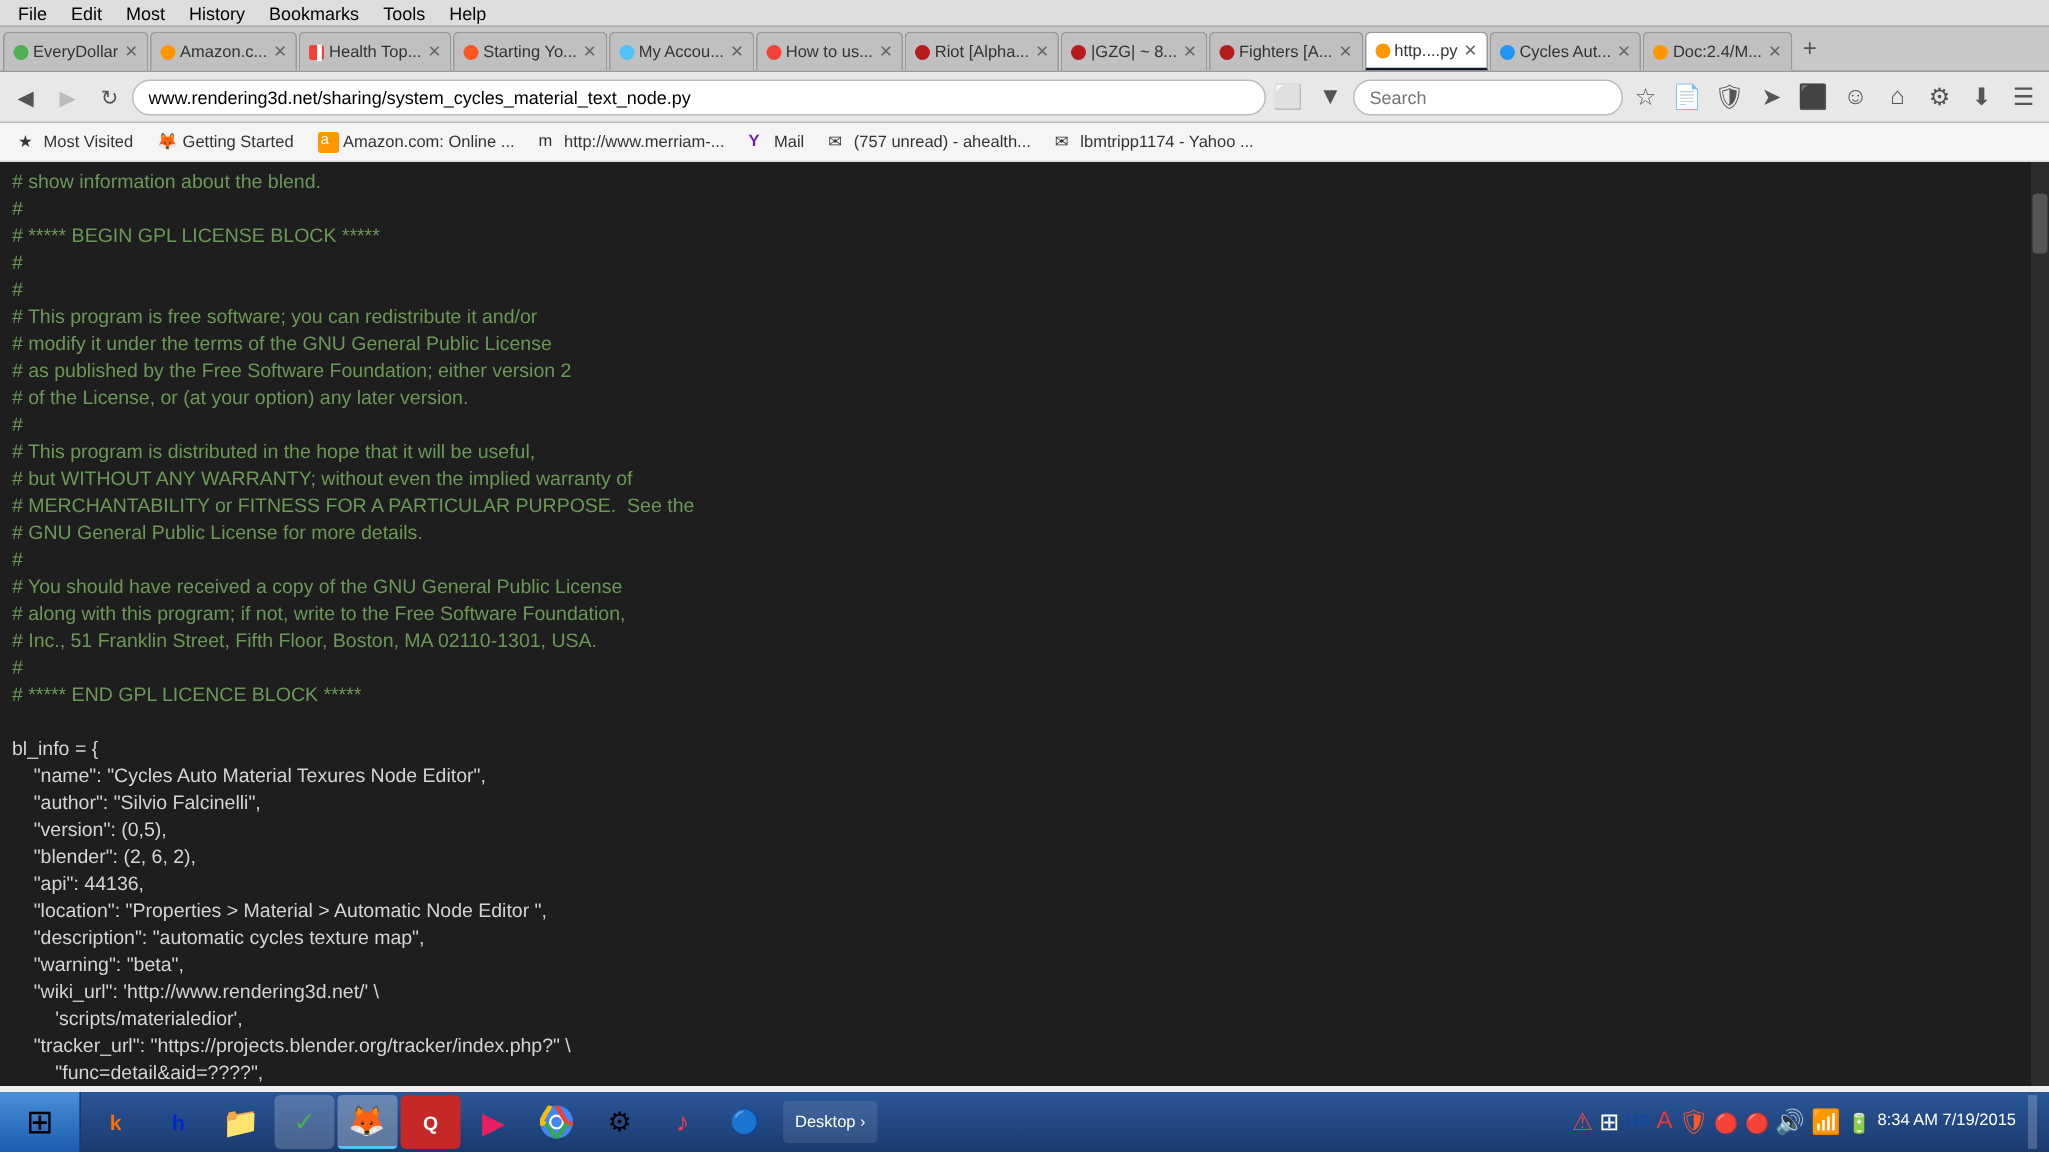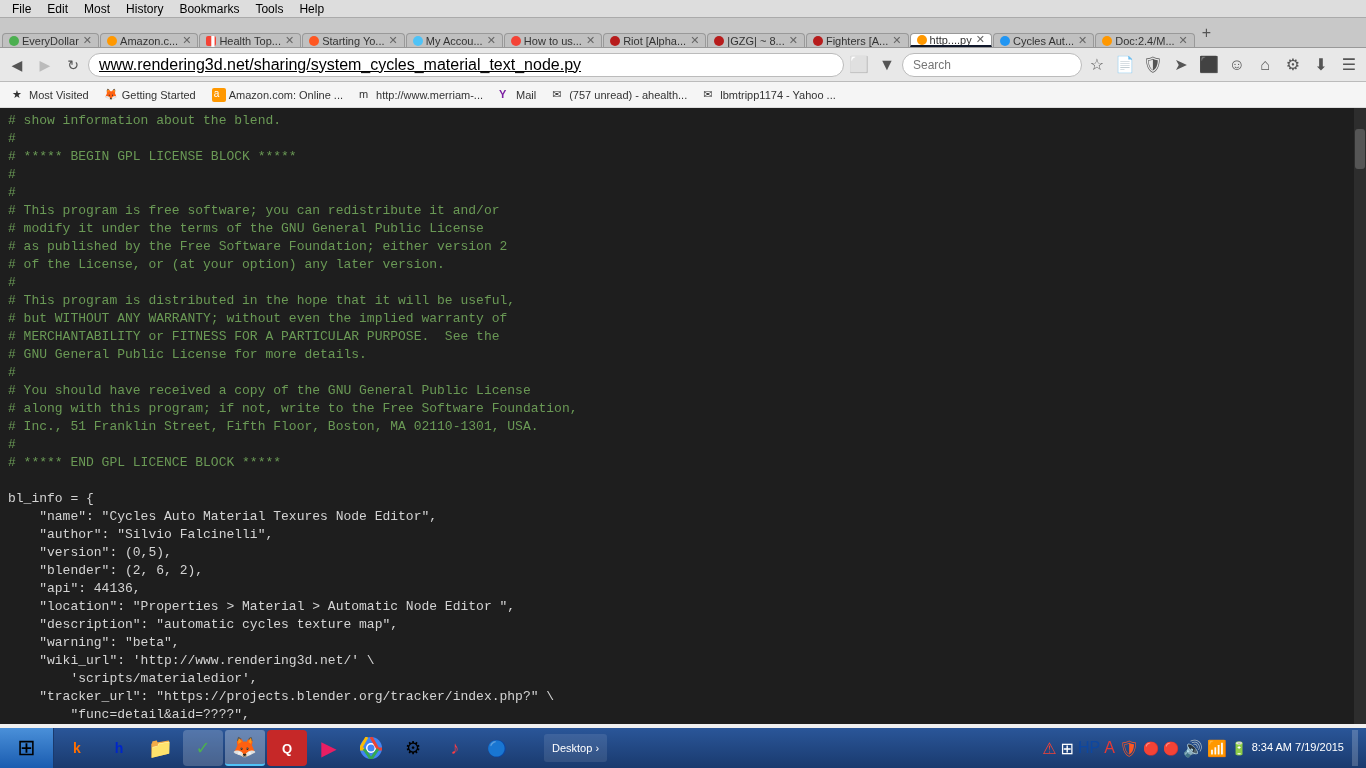--- a/index.html
+++ b/index.html
@@ -26,21 +26,21 @@
       background: #c8c8c8;
       height: 30px;
       display: flex;
       align-items: flex-end;
       padding: 0 2px;
       border-bottom: 1px solid #999;
     }
     .tab {
       display: flex;
       align-items: center;
-      height: 14px;
+      height: 26px;
       padding: 0 6px;
       font-size: 11px;
       border: 1px solid #999;
       border-bottom: none;
       border-radius: 4px 4px 0 0;
       cursor: pointer;
       max-width: 120px;
       min-width: 60px;
       background: #c0c0c0;
       color: #333;
@@ -94,24 +94,23 @@
       border: none;
       background: none;
     }
     .nav-btn:disabled { color: #bbb; cursor: default; }
     #url-bar {
       flex: 1;
       height: 24px;
       border: 1px solid #bbb;
       border-radius: 12px;
       padding: 0 10px;
-      font-size: 16px;
+      font-size: 12px;
       background: #fff;
       outline: none;
-      text-decoration: underline;
     }
     #search-bar {
       width: 180px;
       height: 24px;
       border: 1px solid #bbb;
       border-radius: 12px;
       padding: 0 10px;
       font-size: 12px;
       background: #fff;
       outline: none;
@@ -153,21 +152,21 @@
       height: 14px;
       margin-right: 3px;
       font-size: 11px;
     }
 
     
     #content {
       background: #1e1e1e;
       height: calc(768px - 22px - 30px - 34px - 26px - 40px);
       overflow: hidden;
-      font-family: Liberation Mono, monospace;
+      font-family: Liberation Sans, sans-serif;
       font-size: 13px;
       color: #d4d4d4;
       padding: 4px 0;
       position: relative;
     }
     .code-line {
       display: flex;
       min-height: 18px;
       line-height: 18px;
       padding: 0 8px;
@@ -465,27 +464,27 @@
       </svg>
     </div>
 
     <div class="taskbar-app" style="font-size:18px;">⚙</div>
 
     <div class="taskbar-app" style="color:#fc3c44;font-size:18px;">♪</div>
 
     <div class="taskbar-app" style="font-size:16px;color:#ff7043;">🔵</div>
   </div>
 
-  <div style="color:#fff;font-size:11px;margin-left:24px;padding:0 8px;background:rgba(255,255,255,0.1);border-radius:3px;height:28px;display:flex;align-items:center;cursor:pointer;">Desktop ›</div>
+  <div style="color:#fff;font-size:11px;margin-left:2px;padding:0 8px;background:rgba(255,255,255,0.1);border-radius:3px;height:28px;display:flex;align-items:center;cursor:pointer;">Desktop ›</div>
 
   <div id="taskbar-right">
 
     <span class="tray-icon" style="color:#f44336;">⚠</span>
     <span class="tray-icon">⊞</span>
-    <span class="tray-icon" style="font-size:16px;color:#0d47a1;">HP</span>
+    <span class="tray-icon" style="font-size:12px;color:#0d47a1;">HP</span>
     <span class="tray-icon" style="color:#e53935;">A</span>
     <span class="tray-icon" style="color:#ff5722;">🛡</span>
     <span class="tray-icon" style="font-size:13px;">🔴</span>
     <span class="tray-icon" style="font-size:13px;">🔴</span>
     <span class="tray-icon">🔊</span>
     <span class="tray-icon">📶</span>
     <span class="tray-icon" style="font-size:13px;">🔋</span>
     <div id="clock">8:34 AM
 7/19/2015</div>
     <div id="desktop-btn"></div>

